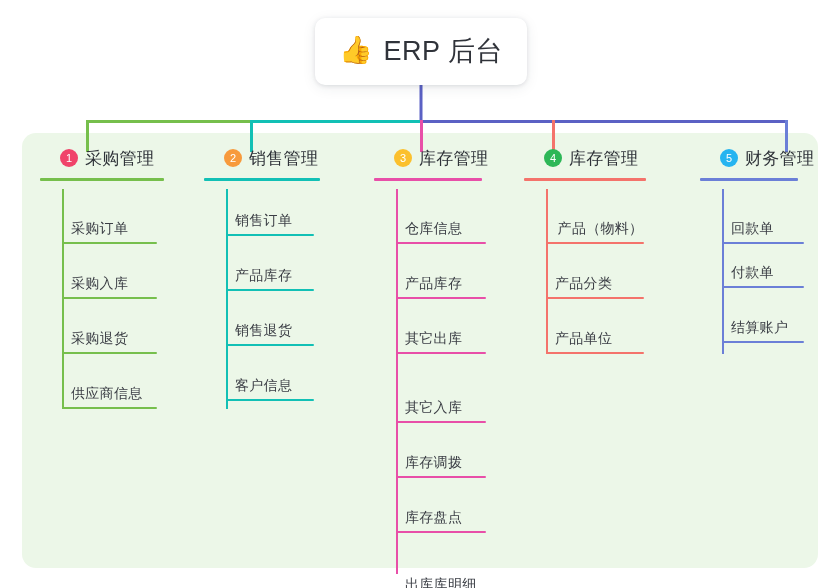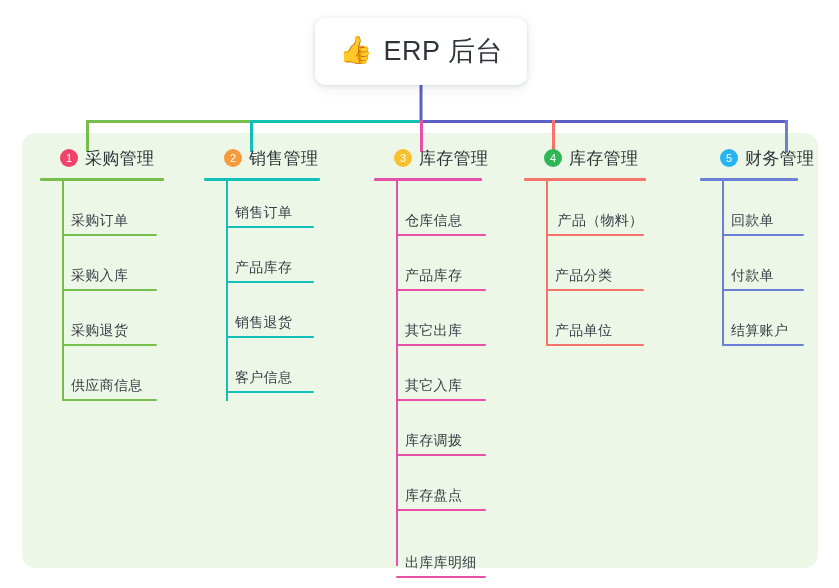--- a/index.html
+++ b/index.html
@@ -108,21 +108,21 @@
   }
   .col-rule {
     height: 3px;
     margin-top: 8px;
     border-radius: 1px;
   }
 
   
   .leaves {
     position: relative;
-    margin-top: 0px;
+    margin-top: 8px;
   }
   .leaf {
     position: relative;
     box-sizing: border-box;
     display: flex;
     align-items: flex-end;
     padding-left: 31px;
     padding-bottom: 4px;
   }
   .leaf-label {
@@ -242,21 +242,21 @@
             <div class="leaf-rule" style="width: 90px; background: rgb(232, 79, 168);"></div>
           </div>
           <div class="leaf" style="height: 55px;">
             <span class="leaf-label">产品库存</span>
             <div class="leaf-rule" style="width: 90px; background: rgb(232, 79, 168);"></div>
           </div>
           <div class="leaf" style="height: 55px;">
             <span class="leaf-label">其它出库</span>
             <div class="leaf-rule" style="width: 90px; background: rgb(232, 79, 168);"></div>
           </div>
-          <div class="leaf" style="height: 55px;">
+          <div class="leaf" style="height: 69px;">
             <span class="leaf-label">其它入库</span>
             <div class="leaf-rule" style="width: 90px; background: rgb(232, 79, 168);"></div>
           </div>
           <div class="leaf" style="height: 55px;">
             <span class="leaf-label">库存调拨</span>
             <div class="leaf-rule" style="width: 90px; background: rgb(232, 79, 168);"></div>
           </div>
           <div class="leaf" style="height: 55px;">
             <span class="leaf-label">库存盘点</span>
             <div class="leaf-rule" style="width: 90px; background: rgb(232, 79, 168);"></div>
@@ -294,21 +294,21 @@
           <span class="badge" style="background: rgb(38, 180, 240);">5</span>
           <span class="col-title">财务管理</span>
         </div>
         <div class="col-rule" style="width: 98px; background: rgb(107, 127, 215);"></div>
         <div class="leaves">
           <div class="leaf-stem" style="background: rgb(107, 127, 215); top: 0px; height: 165px;"></div>
           <div class="leaf" style="height: 55px; padding-top: 33px;">
             <span class="leaf-label">回款单</span>
             <div class="leaf-rule" style="width: 82px; background: rgb(107, 127, 215);"></div>
           </div>
-          <div class="leaf" style="height: 55px;">
+          <div class="leaf" style="height: 44px;">
             <span class="leaf-label">付款单</span>
             <div class="leaf-rule" style="width: 82px; background: rgb(107, 127, 215);"></div>
           </div>
           <div class="leaf" style="height: 55px;">
             <span class="leaf-label">结算账户</span>
             <div class="leaf-rule" style="width: 82px; background: rgb(107, 127, 215);"></div>
           </div>
         </div>
       </div>
     </div>

